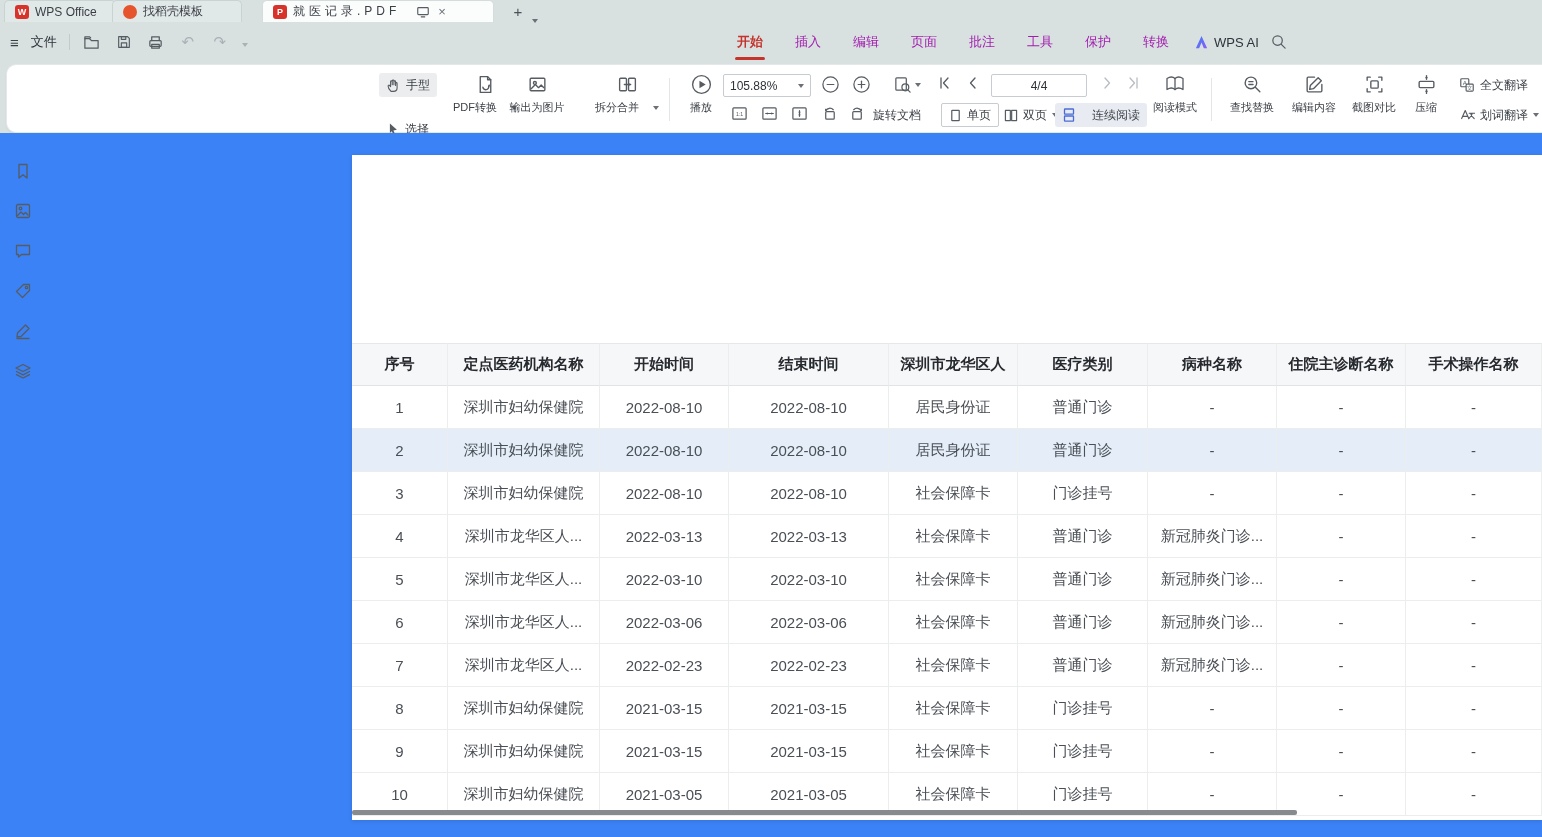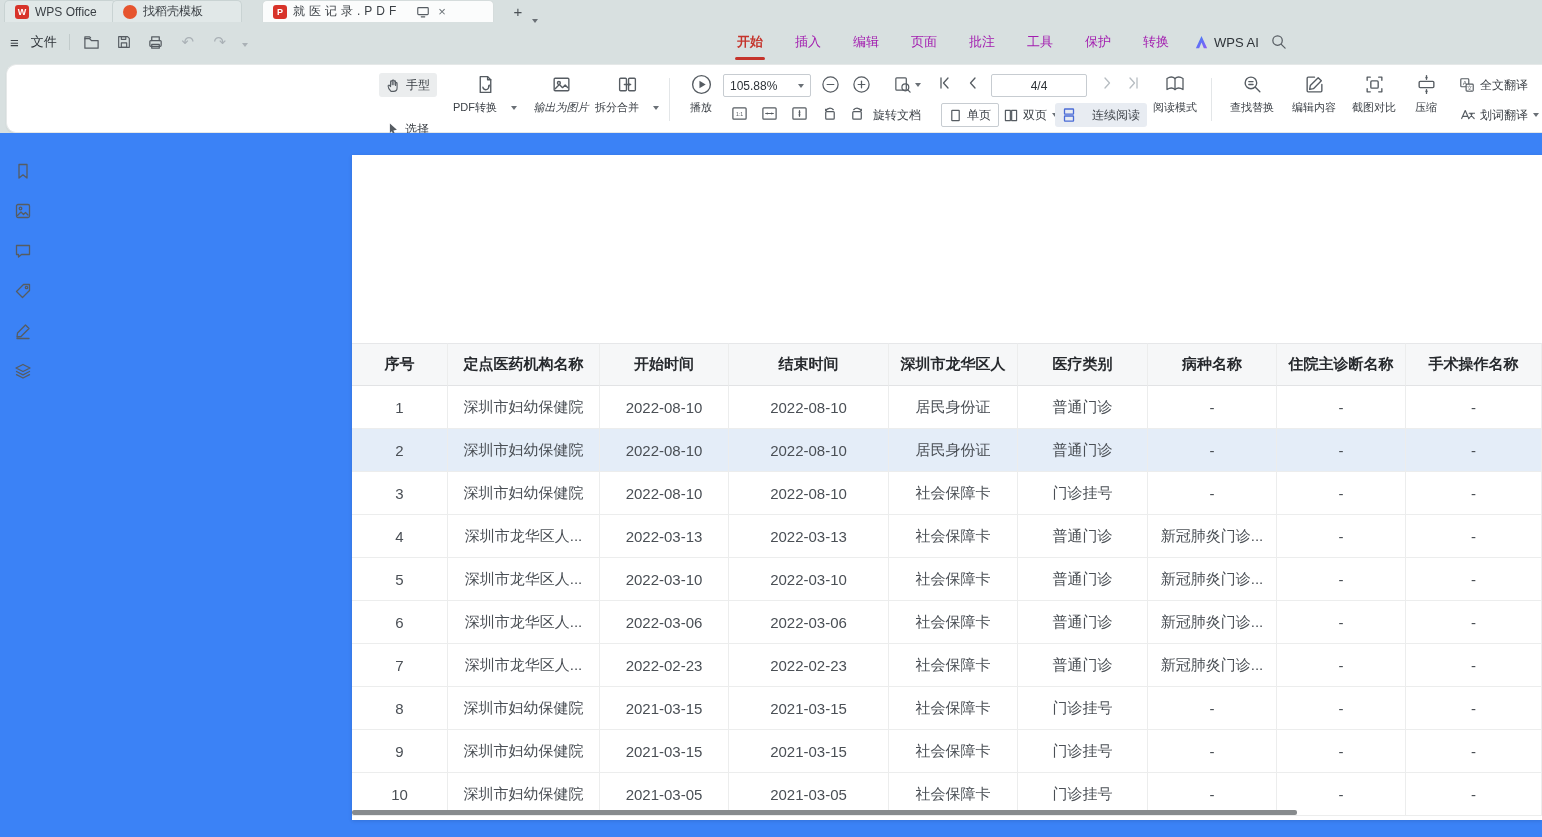--- a/index.html
+++ b/index.html
@@ -201,21 +201,21 @@
           <path d="M12 2.5v3h3"></path>
           <path d="M7.5 12.5a2.8 2.8 0 105.5-1"></path>
           <path class="f" d="M13.5 9.5l1.2 2.3-2.5.1z"></path>
         </svg>
     </div>
     <div class="lb">
         <span>PDF转换</span>
         <span class="caret"></span>
       </div>
   </div>
-  <div class="bigbtn" style="left:520px; width:68px;font-style:italic;">
+  <div class="bigbtn" style="left:496px; width:68px;">
     <div class="ic">
       <svg class="i" width="21" height="21" viewBox="0 0 20 20">
           <rect x="3" y="4" width="14" height="12" rx="1"></rect>
           <circle cx="7.5" cy="8.5" r="1.4"></circle>
           <path d="M4 14l4-4 3 3 2.5-2.5 2.5 2.5"></path>
         </svg>
     </div>
     <div class="lb">
         <span>输出为图片</span>
       </div>

